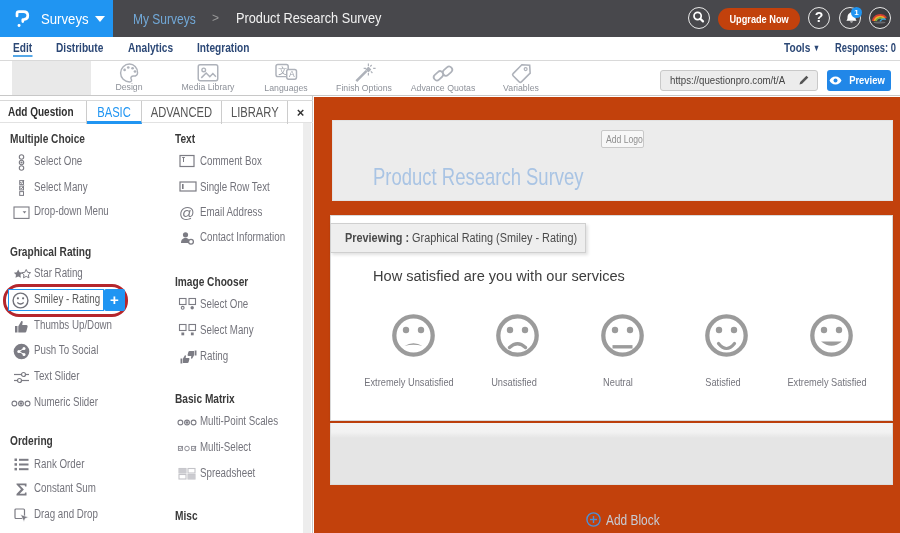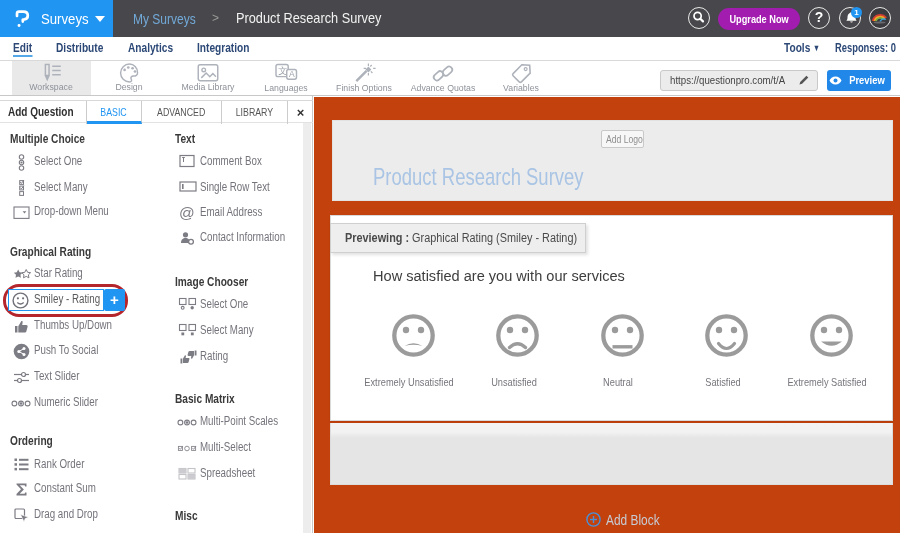--- a/index.html
+++ b/index.html
@@ -8,21 +8,21 @@
 
 
 #topbar { position:absolute; left:0; top:0; width:900px; height:37px; background:#48484c; }
 #logoblk { position:absolute; left:0; top:0; width:113px; height:37px; background:#2095f2; color:#fff; }
 #logoblk .brand { position:absolute; color:#fff; }
 #logoblk .caret { position:absolute; left:95px; top:16px; width:0; height:0; border-left:5px solid transparent; border-right:5px solid transparent; border-top:6px solid #fff; }
 .crumb-a { position:absolute; left:133px; top:10px; font-size:15px; color:#72a9d8; transform:scaleX(0.8); transform-origin:0 50%; white-space:nowrap; }
 .crumb-gt { position:absolute; left:212px; top:11px; font-size:12px; color:#9a9a9a; }
 .crumb-b { position:absolute; left:236px; top:10px; font-size:14.5px; color:#f2f2f2; transform:scaleX(0.88); transform-origin:0 50%; white-space:nowrap; }
 .tcircle { position:absolute; top:7px; width:22px; height:22px; border:1.5px solid #e8e8e8; border-radius:50%; }
-#upgrade { position:absolute; left:718px; top:8px; width:82px; height:22px; background:#a21caf; border-radius:11px; color:#fff; font-size:12px; font-weight:bold; text-align:center; line-height:22px; }
+#upgrade { position:absolute; left:718px; top:8px; width:82px; height:22px; background:#c2410c; border-radius:11px; color:#fff; font-size:12px; font-weight:bold; text-align:center; line-height:22px; }
 
 
 #navrow { position:absolute; left:0; top:37px; width:900px; height:24px; background:#fff; border-bottom:1px solid #d9d9d9; }
 .nav { position:absolute; top:3px; font-size:13px; font-weight:bold; color:#2c4876; transform:scaleX(0.78); transform-origin:0 50%; white-space:nowrap; }
 #navrow .tools { color:#2c4876; }
 
 
 #toolbar { position:absolute; left:0; top:61px; width:900px; height:35px; background:#fff; border-bottom:1px solid #c8c8c8; }
 .tbitem { position:absolute; top:0; height:34px; width:78px; text-align:center; }
 .tbitem svg { margin-top:2px; transform:scale(1.22); transform-origin:50% 10%; }
@@ -30,21 +30,21 @@
 #wscell { position:absolute; left:12px; top:0; width:79px; height:34px; background:#e9e9e9; }
 #urlbox { position:absolute; left:660px; top:9px; width:158px; height:21px; background:#ececec; border:1px solid #c9c9c9; border-radius:3px; font-size:11.5px; color:#3a3a3a; line-height:19px; white-space:nowrap; overflow:hidden; }
 #urltxt { position:absolute; left:9px; top:0; transform:scaleX(0.88); transform-origin:0 50%; font-size:11px; color:#444; }
 #urlpencil { position:absolute; right:0; top:0; width:27px; height:19px; text-align:center; }
 #previewbtn { position:absolute; left:827px; top:9px; width:64px; height:21px; background:#2187e8; border-radius:3px; color:#fff; font-size:12px; font-weight:bold; text-align:center; line-height:21px; white-space:nowrap; }
 #previewbtn .ptxt { display:inline-block; transform:scaleX(0.82); transform-origin:40% 50%; font-size:11.5px; }
 
 
 #panel { position:absolute; left:0; top:96px; width:313px; height:437px; background:#fff; border-right:1px solid #c9c9c9; }
 #ptabs { position:absolute; left:0; top:4px; width:313px; height:23px; border-top:1px solid #d8d8d8; border-bottom:1px solid #e2e2e2;padding-left:8px; }
-.ptab { position:absolute; top:0; height:23px; font-size:11px; line-height:23px; text-align:center; color:#555; border-right:1px solid #ccc; }
+.ptab { position:absolute; top:0; height:23px; font-size:14px; line-height:23px; text-align:center; color:#555; border-right:1px solid #ccc; }
 .ptab span { display:inline-block; transform:scaleX(0.8); white-space:nowrap; }
 .phdr { position:absolute; font-size:13px; font-weight:bold; color:#3a3a3a; transform:scaleX(0.78); transform-origin:0 50%; white-space:nowrap; }
 .pitem { position:absolute; font-size:12.5px; color:#73737b; transform:scaleX(0.78); transform-origin:0 50%; white-space:nowrap; }
 .icon { position:absolute; }
 #scrolltrack { position:absolute; right:1px; top:27px; width:8px; height:410px; background:#ededed; }
 
 
 #main { position:absolute; left:314px; top:97px; width:586px; height:436px; background:#c2410c; }
 #card1 { position:absolute; left:18px; top:23px; width:561px; height:81px; background:#ececec; border:1px solid #e2e2e2; }
 #addlogo { position:absolute; left:268px; top:9px; width:43px; height:18px; background:#f7f7f7; border:1px solid #c8c8c8; border-radius:2px; font-size:10.5px; color:#8f8f8f; text-align:center; line-height:16px; white-space:nowrap; }
@@ -112,32 +112,20 @@
   <span class="nav" style="left:13px; border-bottom:2px solid #55a8e8; padding-bottom:0px;">Edit</span>
   <span class="nav" style="left:56px">Distribute</span>
   <span class="nav" style="left:128px">Analytics</span>
   <span class="nav" style="left:197px">Integration</span>
   <span class="nav tools" style="left:784px">Tools <span style="font-size:9px; vertical-align:1px;">▼</span></span>
   <span class="nav" style="left:835px; transform:scaleX(0.72);">Responses: 0</span>
 </div>
 
 <div id="toolbar">
   <div id="wscell"></div>
-  <div class="tbitem" style="left:12px">
-    <svg width="20" height="17" viewBox="0 0 20 17">
-      <g stroke="#aeb2ba" stroke-width="1.2" fill="none">
-        <rect x="5.4" y="1.5" width="3" height="9"></rect>
-        <path d="M5.4 10.5 l1.5 3.5 l1.5 -3.5" fill="#aeb2ba"></path>
-        <line x1="11" y1="3" x2="18" y2="3"></line>
-        <line x1="11" y1="6.5" x2="18" y2="6.5"></line>
-        <line x1="11" y1="10" x2="18" y2="10"></line>
-      </g>
-    </svg>
-    <div class="lbl">Workspace</div>
-  </div>
   <div class="tbitem" style="left:90px">
     <svg width="19" height="17" viewBox="0 0 19 17">
       <path d="M9.5 1.2 a7.3 7.3 0 1 0 0 14.6 c1.8 0 2 -1.2 1.4 -2.2 c-.8 -1.3 .2 -2.6 1.8 -2.6 c1.8 0 3.4 -.8 3.4 -2.8 c0 -4 -3 -7 -6.6 -7 z" stroke="#aeb2ba" stroke-width="1.2" fill="none"></path>
       <circle cx="5.5" cy="6" r="1.1" fill="#aeb2ba"></circle>
       <circle cx="8.5" cy="4" r="1.1" fill="#aeb2ba"></circle>
       <circle cx="12" cy="4.6" r="1.1" fill="#aeb2ba"></circle>
       <circle cx="14" cy="7.3" r="1.1" fill="#aeb2ba"></circle>
     </svg>
     <div class="lbl">Design</div>
   </div>

